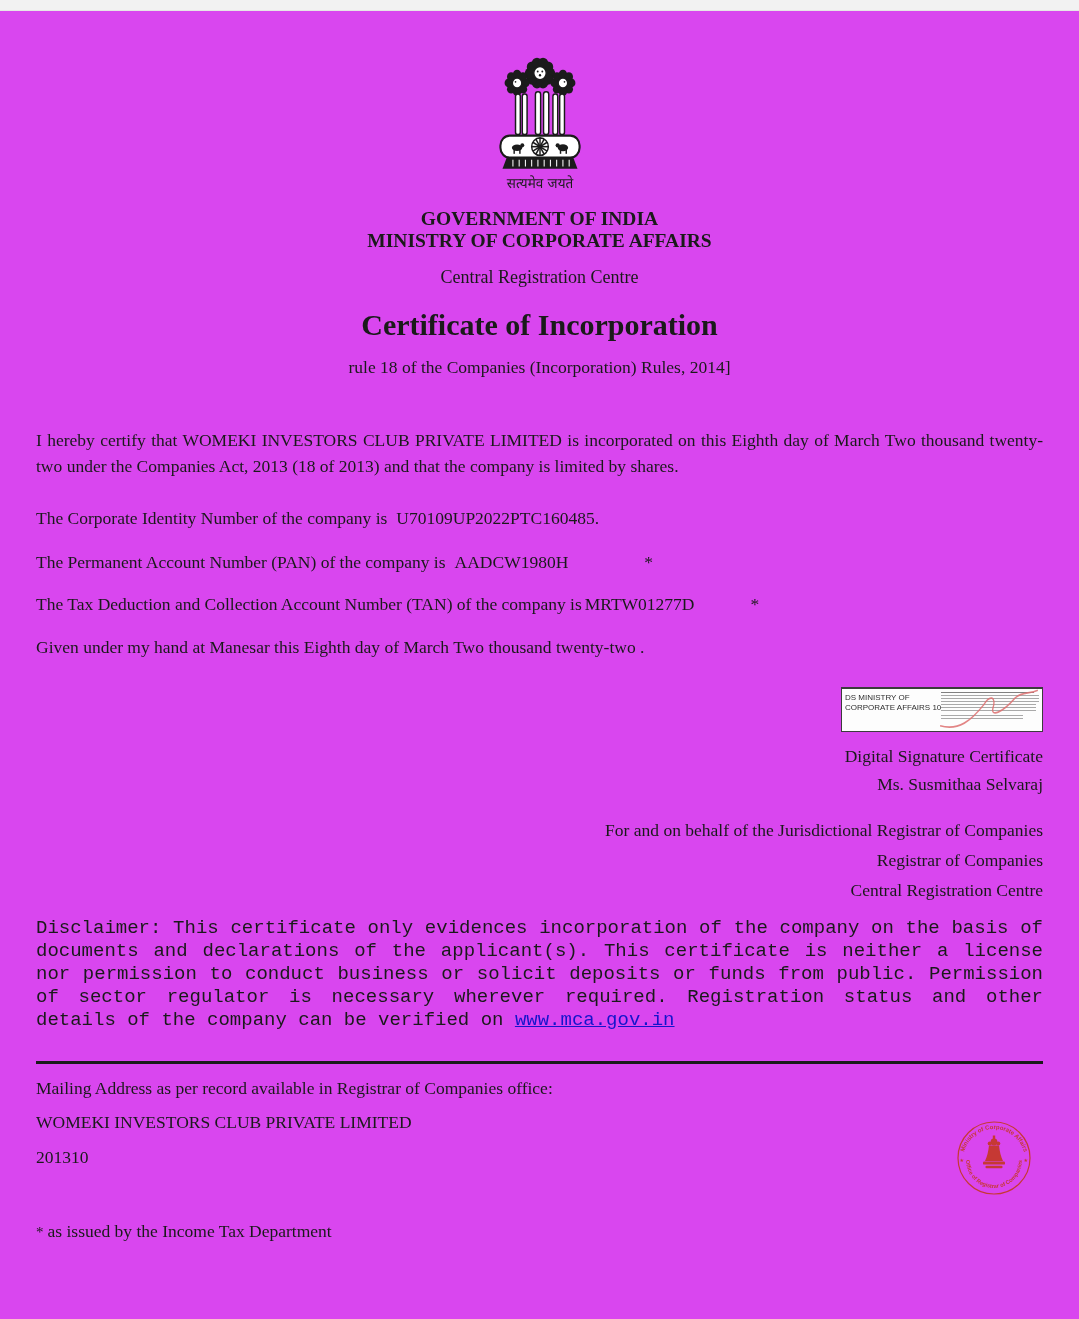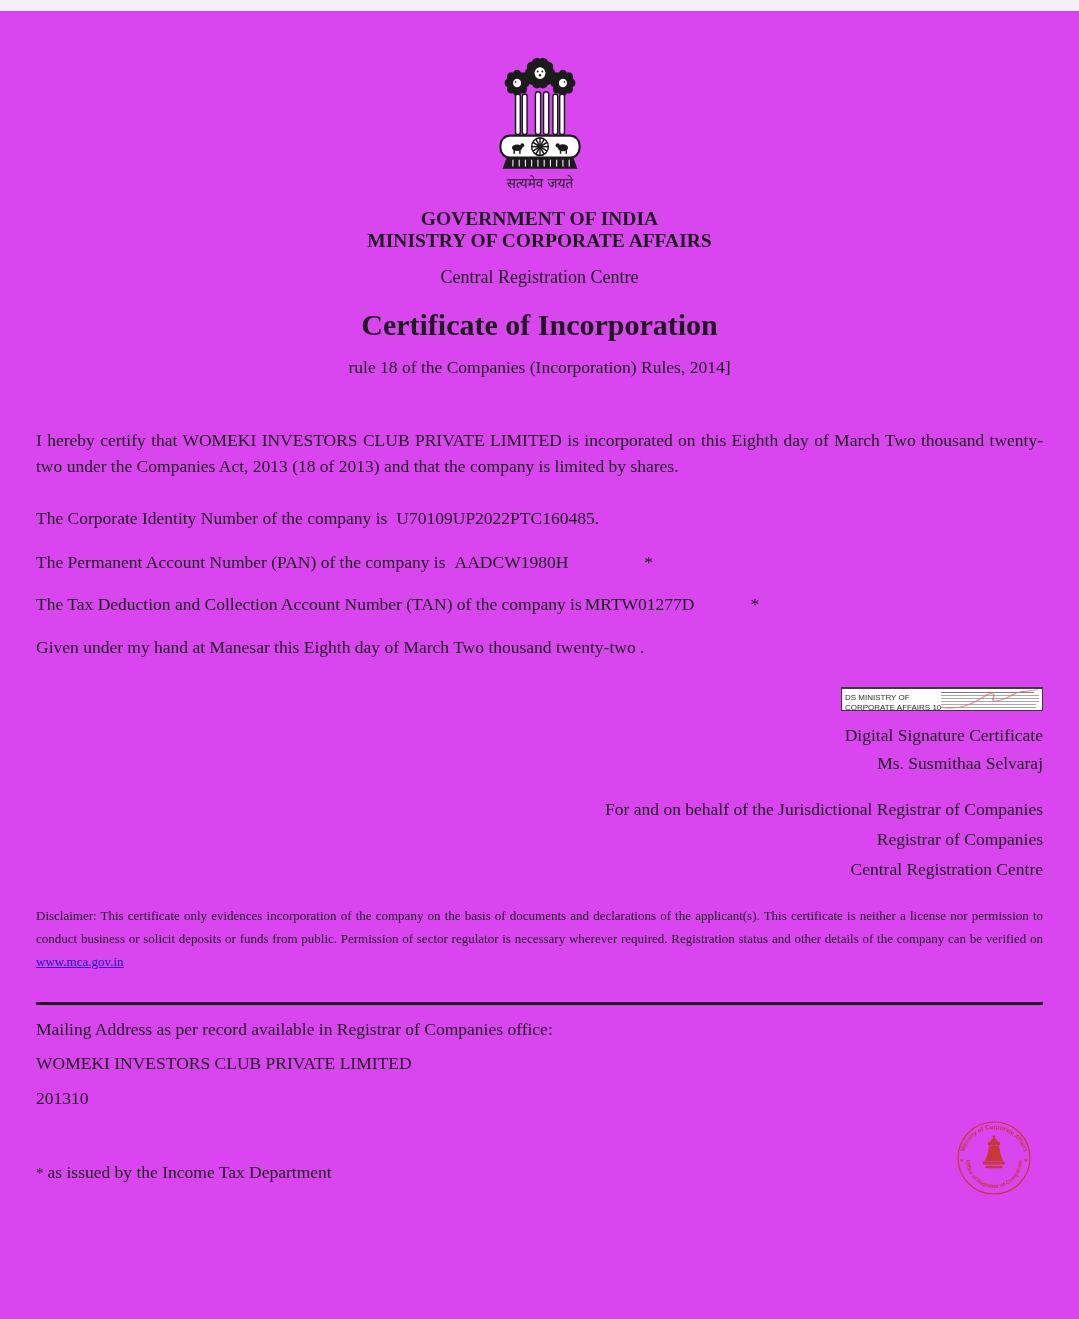--- a/index.html
+++ b/index.html
@@ -67,21 +67,21 @@
   .line-given { margin-top: 21px; font-size: 17.5px; line-height: 22px; }
   .val-gap { margin-left: 9px; }
   .bold { font-weight: normal; }
   .pan-star { margin-left: 76px; }
   .tan-star { margin-left: 56px; }
 
   .dsc-box {
     margin-top: 29px;
     margin-left: auto;
     width: 202px;
-    height: 24px;
+    height: 45px;
     border: 1.5px solid #3c3c3c;
     border-top-width: 2.5px;
     display: flex;
     background: #fdfdfd;
   }
   .dsc-left {
     width: 96px;
     padding: 4px 0 0 3px;
     font-family: "Liberation Sans", sans-serif;
     font-size: 8px;
@@ -102,24 +102,25 @@
   .squiggle-svg { position: absolute; left: 0; top: 0; width: 100%; height: 100%; pointer-events: none; }
 
   .sig-line { text-align: right; font-size: 17.5px; line-height: 22px; }
   .dsc-title { margin-top: 13px; }
   .signer { margin-top: 6px; }
   .behalf { margin-top: 24px; }
   .roc { margin-top: 8px; }
   .crc { margin-top: 8px; }
 
   .disclaimer {
-    margin-top: 24px;
-    font-size: 13px;
+    margin-top: 16px;
+    font-size: 19px;
     line-height: 23px;
     text-align: justify;
+    font-family: Liberation Mono, monospace;
   }
   .mca-link { color: #1414cc; text-decoration: underline; }
 
   .divider {
     margin-top: 29px;
     height: 3px;
     background: #1a1a1a;
   }
   .mailing-heading { margin-top: 13px; font-size: 17.5px; line-height: 22px; }
   .mailing-company { margin-top: 12px; font-size: 17.5px; line-height: 22px; }

